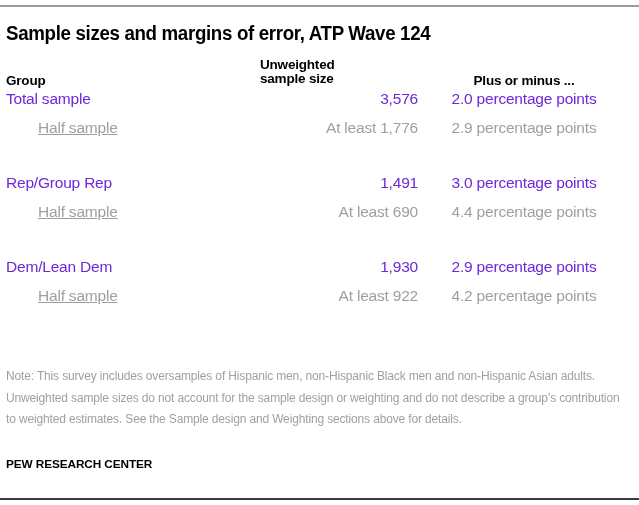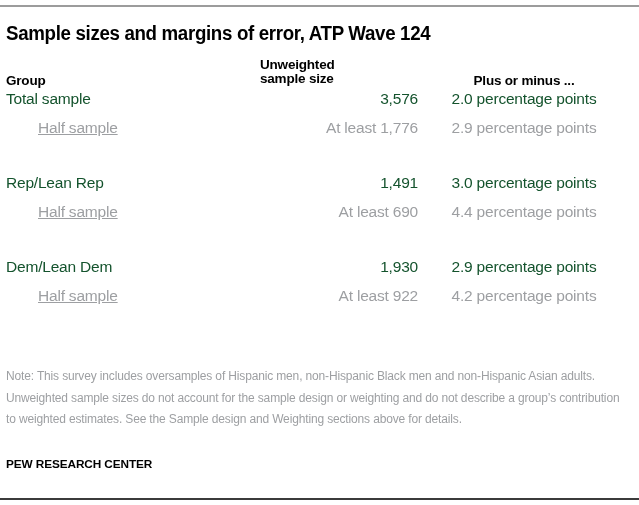--- a/index.html
+++ b/index.html
@@ -113,21 +113,21 @@
     top: 16px;
   }
   .hdr .col-moe {
     top: 16px;
   }
 
   
   .primary {
     font-size: 15.5px;
     font-weight: normal;
-    color: #14532d;
+    color: #6d28d9;
     letter-spacing: -0.2px;
   }
 
   
   .sub {
     font-size: 15.5px;
     font-weight: normal;
     color: #9d9fa2;
     letter-spacing: -0.2px;
   }
@@ -191,21 +191,21 @@
     </div>
     <div class="row sub">
       <div class="col-group">Half sample</div>
       <div class="col-size">At least 1,776</div>
       <div class="col-moe">2.9 percentage points</div>
     </div>
 
     <div class="spacer"></div>
 
     <div class="row primary">
-      <div class="col-group">Rep/Lean Rep</div>
+      <div class="col-group">Rep/Group Rep</div>
       <div class="col-size">1,491</div>
       <div class="col-moe">3.0 percentage points</div>
     </div>
     <div class="row sub">
       <div class="col-group">Half sample</div>
       <div class="col-size">At least 690</div>
       <div class="col-moe">4.4 percentage points</div>
     </div>
 
     <div class="spacer"></div>

